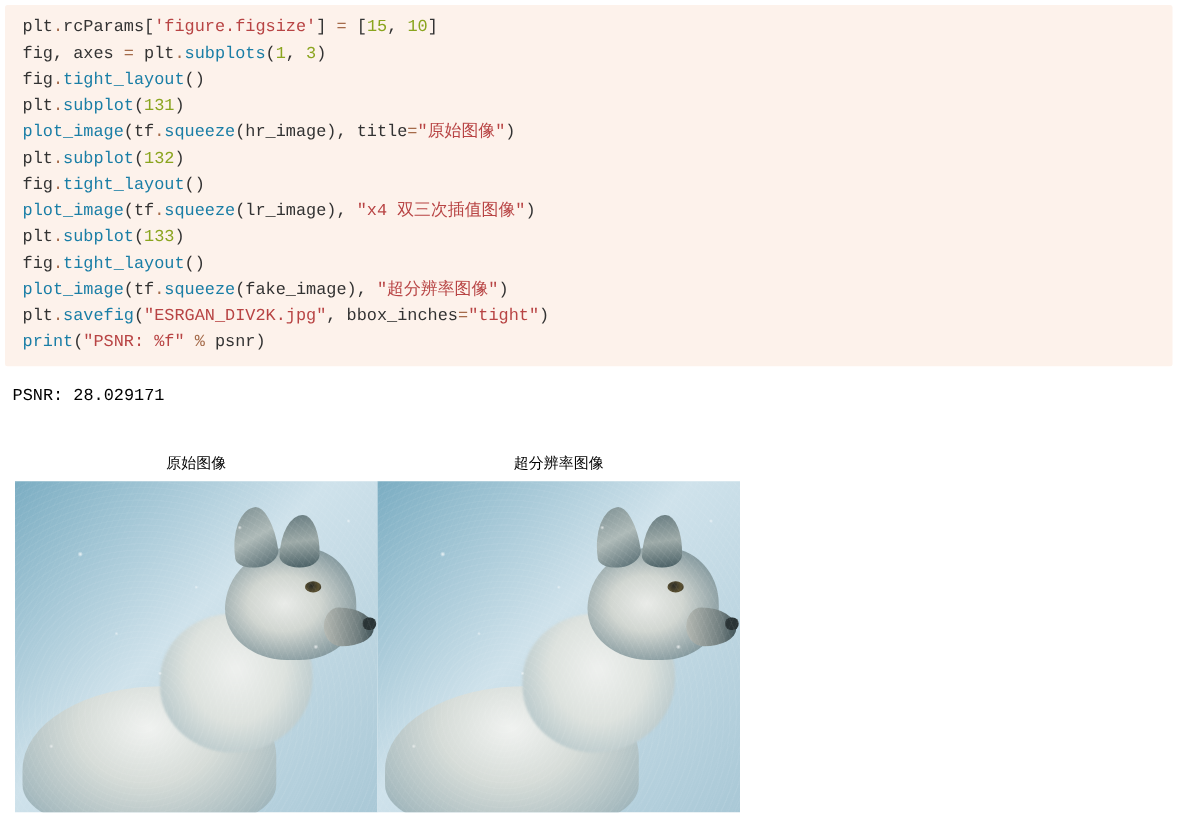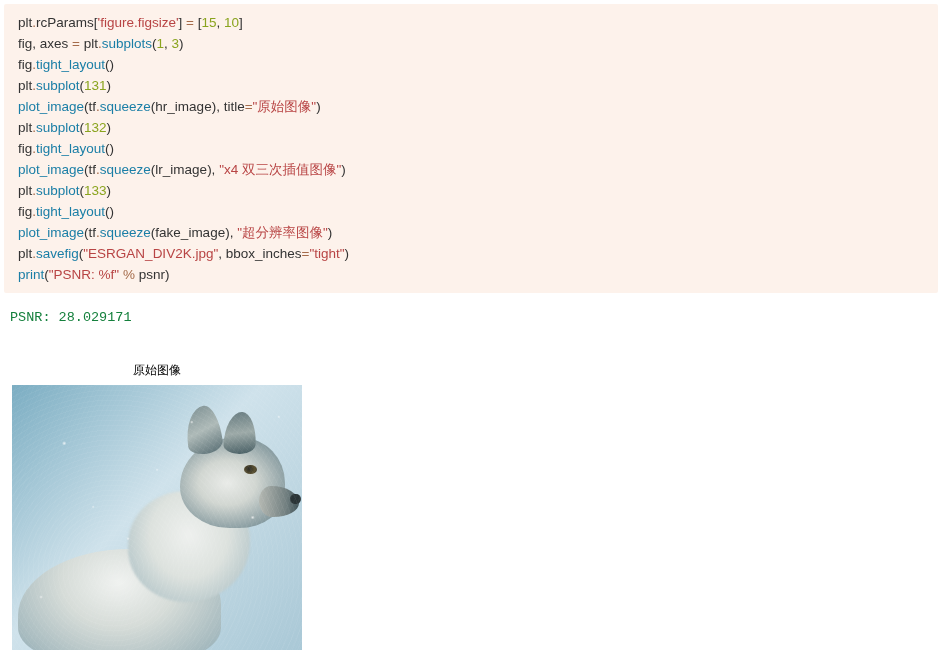--- a/index.html
+++ b/index.html
@@ -9,40 +9,40 @@
     }
     body {
       font-family: -apple-system, BlinkMacSystemFont, "Segoe UI", Helvetica, Arial, sans-serif;
       background: #ffffff;
       width: 942px;
       padding: 0;
     }
     .code-cell {
       background: #fdf2eb;
       padding: 8px 14px;
-      font-family: Liberation Sans, sans-serif;
+      font-family: Liberation Mono, monospace;
       font-size: 13.5px;
       line-height: 21px;
       white-space: pre;
       color: #333;
       margin: 4px 4px 8px 4px;
       border-radius: 2px;
     }
     .tok-name { color: #333333; }
     .tok-func { color: #1a7ea6; }
     .tok-brac { color: #333333; }
     .tok-str  { color: #b84444; }
     .tok-num  { color: #8aa41e; }
     .tok-op   { color: #a56b4a; }
     .output-area {
       font-family: "SFMono-Regular", Consolas, "Liberation Mono", Menlo, monospace;
       font-size: 13.5px;
       line-height: 21px;
       padding: 6px 10px;
-      color: #15803d;
+      color: #000000;
       white-space: pre;
       margin-bottom: 28px;
     }
     .figure-row {
       display: flex;
       padding: 0 12px;
       justify-content: flex-start;
     }
     .subplot {
       display: flex;
@@ -203,14 +203,31 @@
         <div class="snout"></div>
         <div class="nose"></div>
         <div class="eye"></div>
         <div class="fur-texture"></div>
         <div class="snow"></div>
       </div>
     </div>
   </div>
 
 
+  <div class="subplot">
+    <div class="subplot-title">超分辨率图像</div>
+    <div class="subplot-image">
+      <div class="fox">
+        <div class="body"></div>
+        <div class="neck"></div>
+        <div class="head"></div>
+        <div class="ear1"></div>
+        <div class="ear2"></div>
+        <div class="snout"></div>
+        <div class="nose"></div>
+        <div class="eye"></div>
+        <div class="fur-texture"></div>
+        <div class="snow"></div>
+      </div>
+    </div>
+  </div>
 
 </div>
 
 </body></html>

